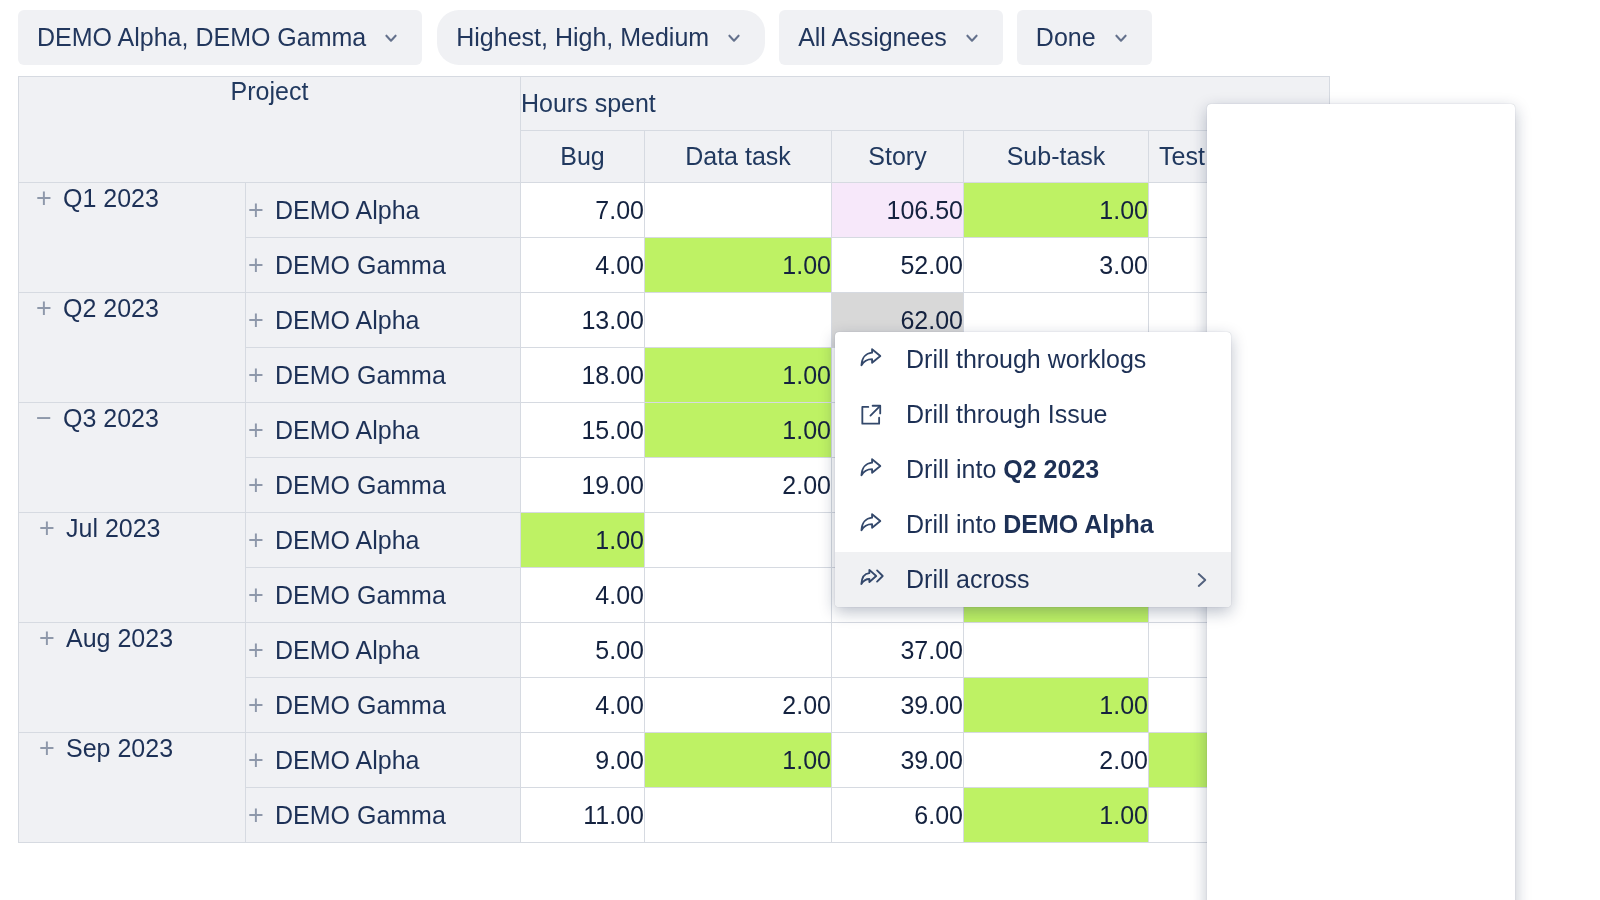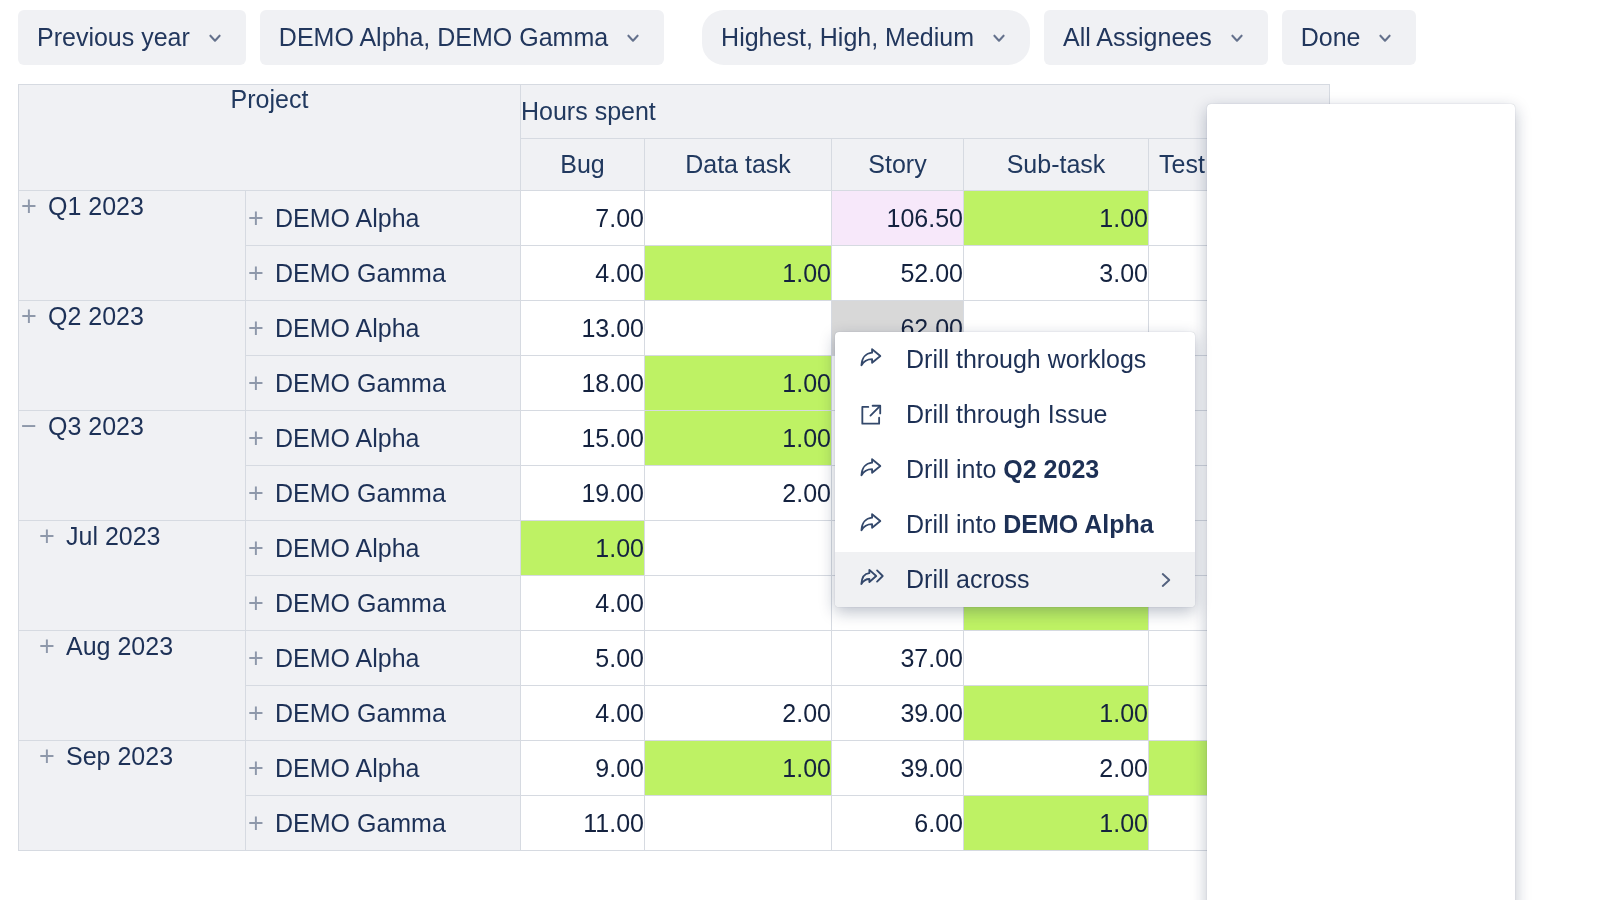--- a/index.html
+++ b/index.html
@@ -10,81 +10,73 @@
   }
 
   
   .toolbar{position:absolute;left:18px;top:10px;display:flex;align-items:center;}
   .filter-btn{
     display:inline-flex;align-items:center;gap:13px;
     background:#f0f1f4;border:none;border-radius:6px;
     height:55px;padding:0 19px;margin-right:14px;
     font-size:25px;color:#22375d;font-family:inherit;cursor:pointer;white-space:nowrap;
   }
-  .filter-btn.gap-lg{margin-left:24px;border-radius:22px;}
+  .filter-btn.gap-lg{margin-left:1px;border-radius:22px;}
   .filter-btn .chev{display:flex;align-items:center;}
 
   
   table.pivot{
-    position:absolute;left:18px;top:84px;
+    position:absolute;left:18px;top:76px;
     border-collapse:collapse;table-layout:fixed;
   }
   .pivot th,.pivot td{
     border:1px solid #d6dae1;font-weight:400;font-size:25px;
     padding:0;overflow:hidden;white-space:nowrap;
   }
   .pivot thead th{background:#f0f1f4;color:#21395f;}
   .th-project{vertical-align:top;padding-top:13px;text-align:center;}
   .th-hours{text-align:left;padding-left:22px;height:53px;}
   .th-col{height:51px;text-align:center;margin-left:24px;}
   .th-col.left{text-align:left;padding-left:10px;}
   .pivot tbody td{height:54px;}
   .rowhead{background:#f0f1f4;color:#1d3157;text-align:left;vertical-align:middle;}
   .period-cell{vertical-align:top;padding-top:11px;}
-  .period-cell.quarter{}
+  .period-cell.quarter{padding-left:15px;}
   .period-cell.month{padding-left:18px;}
   .project-cell{padding-left:21px;}
   .expander{
     color:#8e98aa;font-size:27px;margin-right:9px;display:inline-block;
     width:20px;text-align:center;cursor:pointer;
   }
   .value-cell{text-align:right;padding-right:14px;color:#14223f;background:#ffffff;cursor:pointer;}
   .hl-blue{background:#bef264;}
   .hl-pink{background:#f7e8fa;}
   .hl-selected{background:#d8d8d8;}
 
   
   .menu{
     position:absolute;background:#ffffff;border-radius:4px;overflow:hidden;
     box-shadow:0 5px 16px rgba(9,30,66,.28), 0 0 1px rgba(9,30,66,.30);
   }
-  #context-menu{left:835px;top:332px;width:360px;z-index:20;}
+  #context-menu{left:835px;top:332px;width:396px;z-index:20;}
   .cm-item{
     display:flex;align-items:center;height:55px;padding:0 16px 0 22px;
     font-size:25px;color:#1d3055;cursor:pointer;
   }
   .cm-item.highlight{background:#f0f1f3;}
   .cm-item .ico{width:34px;height:26px;margin-right:15px;flex:none;display:flex;align-items:center;}
   .cm-item b{font-weight:700;margin-left:7px;}
   .spacer{flex:1;}
   #submenu{left:1207px;top:104px;width:308px;height:810px;z-index:15;}
   .chev-right{display:flex;align-items:center;}
 </style>
 </head>
 <body>
 
 <div class="toolbar">
-  <button class="filter-btn">
-    <span>Previous year</span>
-    <span class="chev">
-      <svg width="24" height="24" viewBox="0 0 26 26" fill="none">
-          <polyline points="8,10.5 13,16 18,10.5" stroke="#64718c" stroke-width="2.2" stroke-linecap="round" stroke-linejoin="round"></polyline>
-        </svg>
-    </span>
-  </button>
   <button class="filter-btn">
     <span>DEMO Alpha, DEMO Gamma</span>
     <span class="chev">
       <svg width="24" height="24" viewBox="0 0 26 26" fill="none">
           <polyline points="8,10.5 13,16 18,10.5" stroke="#64718c" stroke-width="2.2" stroke-linecap="round" stroke-linejoin="round"></polyline>
         </svg>
     </span>
   </button>
   <button class="filter-btn gap-lg">
     <span>Highest, High, Medium</span>

